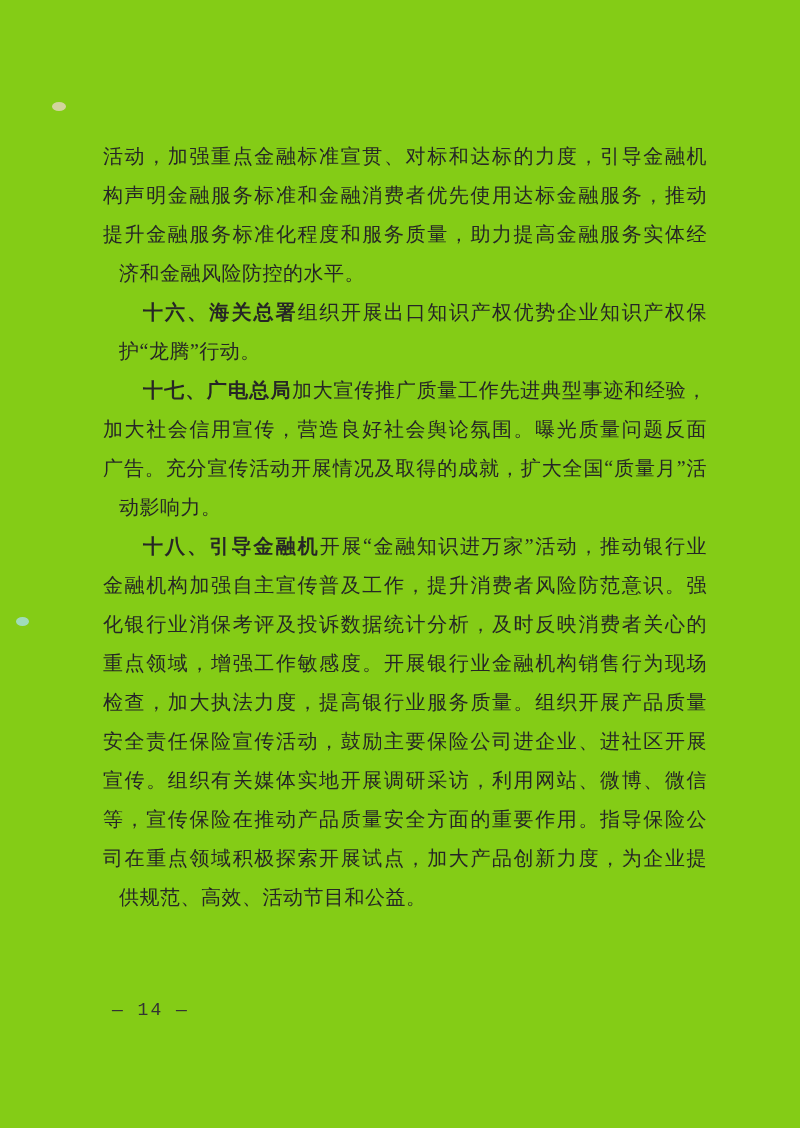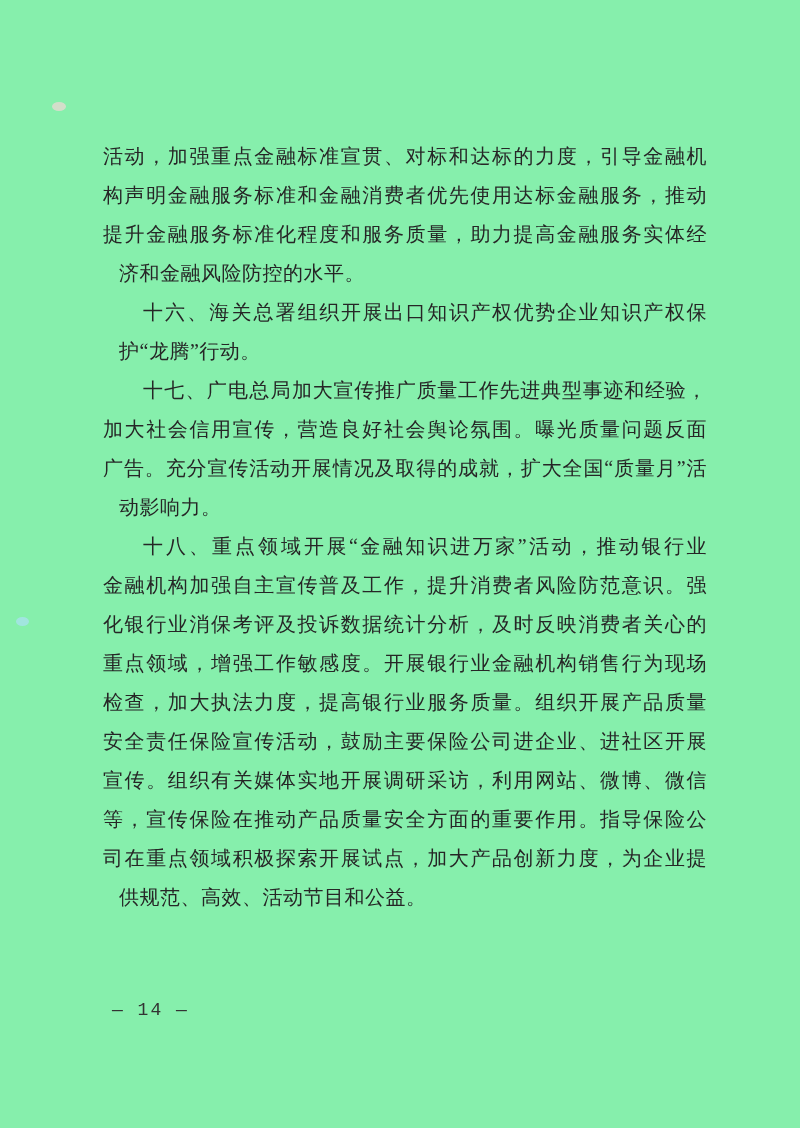--- a/index.html
+++ b/index.html
@@ -5,21 +5,21 @@
   html, body { margin: 0; padding: 0; }
   body {
     width: 800px;
     font-family: "Liberation Serif", "DejaVu Serif", serif;
     background: #e8e8e8;
   }
   .page {
     position: relative;
     width: 800px;
     height: 1128px;
-    background: #86efac;
+    background: #84cc16;
     overflow: hidden;
     color: #262626;
   }
   .doc-body {
     position: absolute;
     left: 103px;
     top: 137px;
     width: 604px;
   }
   .line {
@@ -33,21 +33,21 @@
     height: 39px;
   }
   .line.end {
     text-align-last: left;
     margin-left: 16px;
   }
   .line.indent {
     text-indent: 40px;
   }
   .lead {
-    font-weight: normal;
+    font-weight: bold;
     font-family: "Liberation Sans", "DejaVu Sans", sans-serif;
     letter-spacing: 1px;
   }
   .page-number {
     position: absolute;
     left: 112px;
     top: 1000px;
     font-size: 18px;
     letter-spacing: 2px;
     color: #333333;
@@ -84,21 +84,21 @@
     <div class="line end"><span>济和金融风险防控的水平。</span></div>
 
     <div class="line indent"><span class="lead">十六、海关总署</span><span>组织开展出口知识产权优势企业知识产权保</span></div>
     <div class="line end"><span>护“龙腾”行动。</span></div>
 
     <div class="line indent"><span class="lead">十七、广电总局</span><span>加大宣传推广质量工作先进典型事迹和经验，</span></div>
     <div class="line"><span>加大社会信用宣传，营造良好社会舆论氛围。曝光质量问题反面</span></div>
     <div class="line"><span>广告。充分宣传活动开展情况及取得的成就，扩大全国“质量月”活</span></div>
     <div class="line end"><span>动影响力。</span></div>
 
-    <div class="line indent"><span class="lead">十八、重点领域</span><span>开展“金融知识进万家”活动，推动银行业</span></div>
+    <div class="line indent"><span class="lead">十八、引导金融机</span><span>开展“金融知识进万家”活动，推动银行业</span></div>
     <div class="line"><span>金融机构加强自主宣传普及工作，提升消费者风险防范意识。强</span></div>
     <div class="line"><span>化银行业消保考评及投诉数据统计分析，及时反映消费者关心的</span></div>
     <div class="line"><span>重点领域，增强工作敏感度。开展银行业金融机构销售行为现场</span></div>
     <div class="line"><span>检查，加大执法力度，提高银行业服务质量。组织开展产品质量</span></div>
     <div class="line"><span>安全责任保险宣传活动，鼓励主要保险公司进企业、进社区开展</span></div>
     <div class="line"><span>宣传。组织有关媒体实地开展调研采访，利用网站、微博、微信</span></div>
     <div class="line"><span>等，宣传保险在推动产品质量安全方面的重要作用。指导保险公</span></div>
     <div class="line"><span>司在重点领域积极探索开展试点，加大产品创新力度，为企业提</span></div>
     <div class="line end"><span>供规范、高效、活动节目和公益。</span></div>
 

